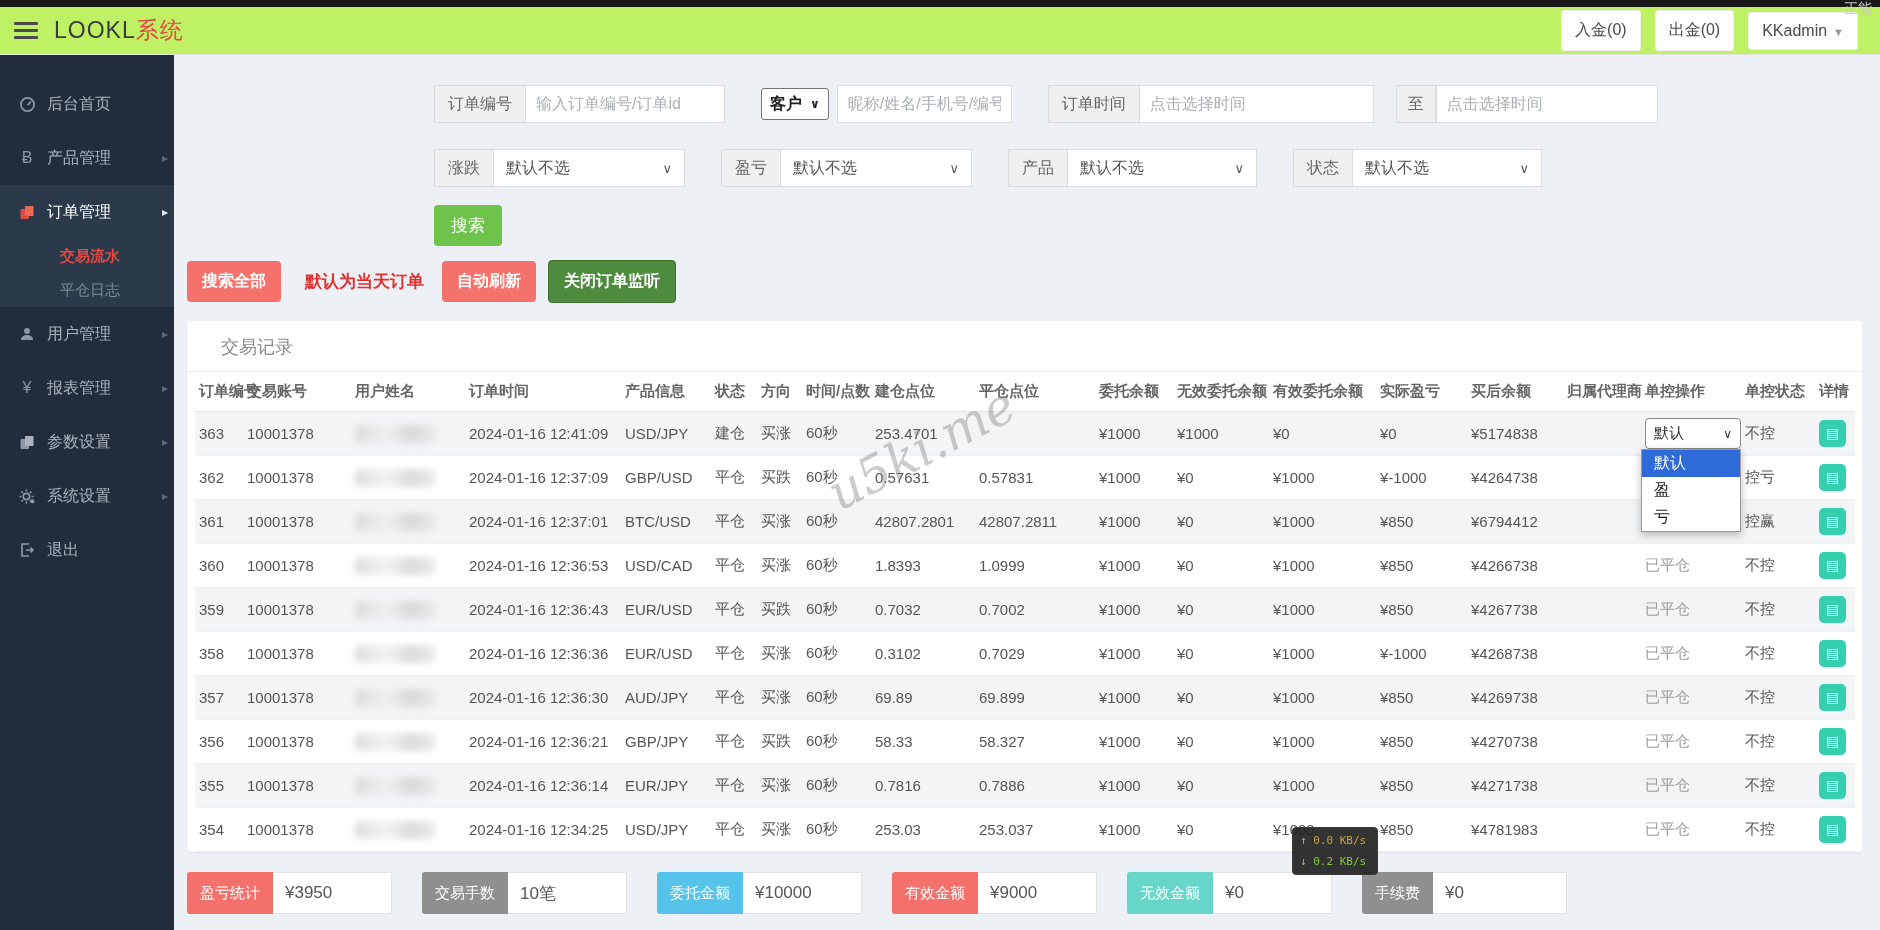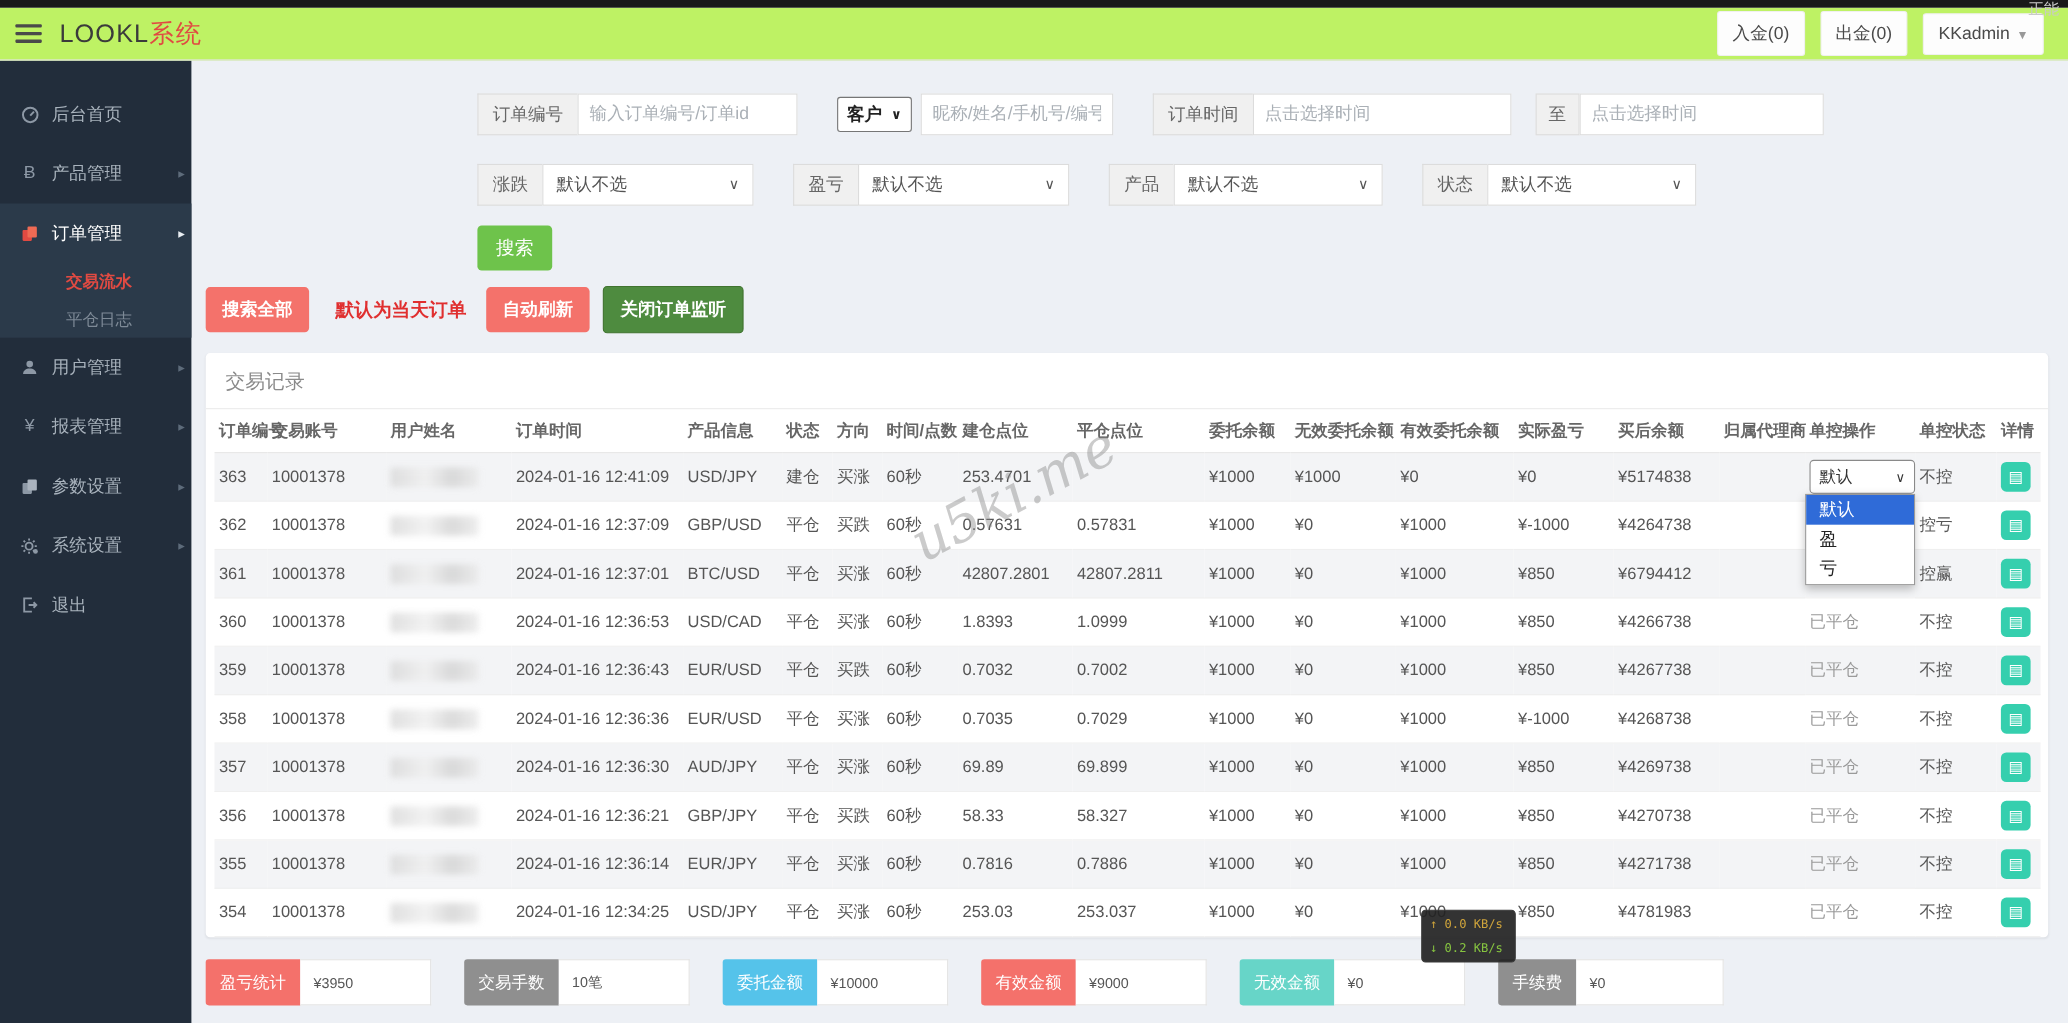--- a/index.html
+++ b/index.html
@@ -50,21 +50,21 @@
   .to-label { background:#f0f0f0; border:1px solid #dcdcdc; color:#666; font-size:16px; display:flex; align-items:center; padding:0 11px; height:38px; }
   .search-btn { margin-left:260px; margin-top:18px; background:#6ec34b; color:#fff; font-size:17px; border:none; border-radius:4px; padding:9px 17px; cursor:pointer; display:inline-block; }
   
   .actions { display:flex; align-items:center; margin-left:13px; margin-top:14px; gap:24px; }
   .abtn { border:none; border-radius:4px; color:#fff; font-size:16px; font-weight:bold; padding:10px 15px; cursor:pointer; }
   .abtn.red { background:#f4726b; }
   .abtn.darkgreen { background:#4e8b3f; border:1px solid #40732f; }
   .ahint { color:#e02f2f; font-size:17px; font-weight:bold; }
   
   .panel { margin:18px 13px 0 13px; width:1675px; background:#fff; border-radius:4px; box-shadow:0 1px 2px rgba(0,0,0,.06); }
-  .panel-title { font-size:18px; color:#8a8a8a; padding:14px 18px 12px 18px; border-bottom:1px solid #ececec; }
+  .panel-title { font-size:18px; color:#8a8a8a; padding:14px 18px 12px 34px; border-bottom:1px solid #ececec; }
   table.grid { border-collapse:collapse; table-layout:fixed; width:1660px; margin-left:8px; }
   table.grid th { font-size:15px; color:#666; text-align:left; font-weight:bold; padding:10px 4px; border-bottom:1px solid #e6e6e6; white-space:nowrap; }
   table.grid td { font-size:15px; color:#555; padding:0 4px; height:44px; white-space:nowrap; overflow:visible; }
   table.grid tbody tr { border-bottom:1px solid #efefef; }
   table.grid tbody tr:nth-child(odd) { background:#f3f4f6; }
   .c-red { color:#e23b3b; }
   .c-green { color:#1ea84d; }
   .c-muted { color:#9a9a9a; }
   .close-val { font-size:18px; }
   .blur-name { width:80px; height:18px; border-radius:2px;
@@ -76,21 +76,21 @@
   .ctl-select .caret { font-size:12px; color:#333; }
   .dd-menu { display:none; position:absolute; top:37px; left:0; width:100px; background:#fff; border:1px solid #9a9a9a; box-shadow:0 3px 8px rgba(0,0,0,.25); z-index:30; }
   .dd-item { font-size:16px; color:#222; padding:3px 12px; cursor:pointer; }
   .dd-item.sel { background:#2f6bd8; color:#fff; }
   
   .detail-btn { width:27px; height:27px; background:#35cfae; border:none; border-radius:5px; color:#fff; font-size:14px; line-height:27px; text-align:center; cursor:pointer; display:inline-block; }
   
   .summary { display:flex; margin:20px 13px 0 13px; gap:30px; }
   .sgroup { display:flex; align-items:stretch; height:42px; width:205px; }
   .sbadge { color:#fff; font-size:15px; display:flex; align-items:center; padding:0 13px; border-radius:3px 0 0 3px; white-space:nowrap; }
-  .sval { background:#fff; border:1px solid #e3e3e3; border-left:none; flex:1; display:flex; align-items:center; padding:0 12px; font-size:13px; color:#555; }
+  .sval { background:#fff; border:1px solid #e3e3e3; border-left:none; flex:1; display:flex; align-items:center; padding:0 12px; font-size:17px; color:#555; }
   
   .net { position:absolute; left:1292px; top:827px; width:86px; background:rgba(34,34,34,.92); border:1px solid #3a3a3a; border-radius:4px; padding:6px 7px; font-family:"DejaVu Sans Mono",monospace; font-size:11px; z-index:10; }
   .net .up { color:#cfa43b; margin-bottom:8px; }
   .net .down { color:#86c440; }
   
   .watermark { position:absolute; left:820px; top:420px; font-size:50px; color:rgba(130,130,130,.42);
     font-family:"DejaVu Serif",serif; font-style:italic; transform:rotate(-28deg); z-index:8; pointer-events:none; }
   svg.icon { display:block; }
 </style>
 </head>
@@ -458,21 +458,21 @@
     <td>358</td>
     <td>10001378</td>
     <td>
               <div class="blur-name"></div>
             </td>
     <td>2024-01-16 12:36:36</td>
     <td>EUR/USD</td>
     <td>平仓</td>
     <td class="c-red">买涨</td>
     <td>60秒</td>
-    <td>0.7035</td>
+    <td>0.3102</td>
     <td class="close-val c-green">0.7029</td>
     <td class="c-red">¥1000</td>
     <td class="c-red">¥0</td>
     <td class="c-red">¥1000</td>
     <td class="c-green">¥-1000</td>
     <td class="c-red">¥4268738</td>
     <td></td>
     <td class="op-cell">
       <span class="c-muted">已平仓</span>
       

